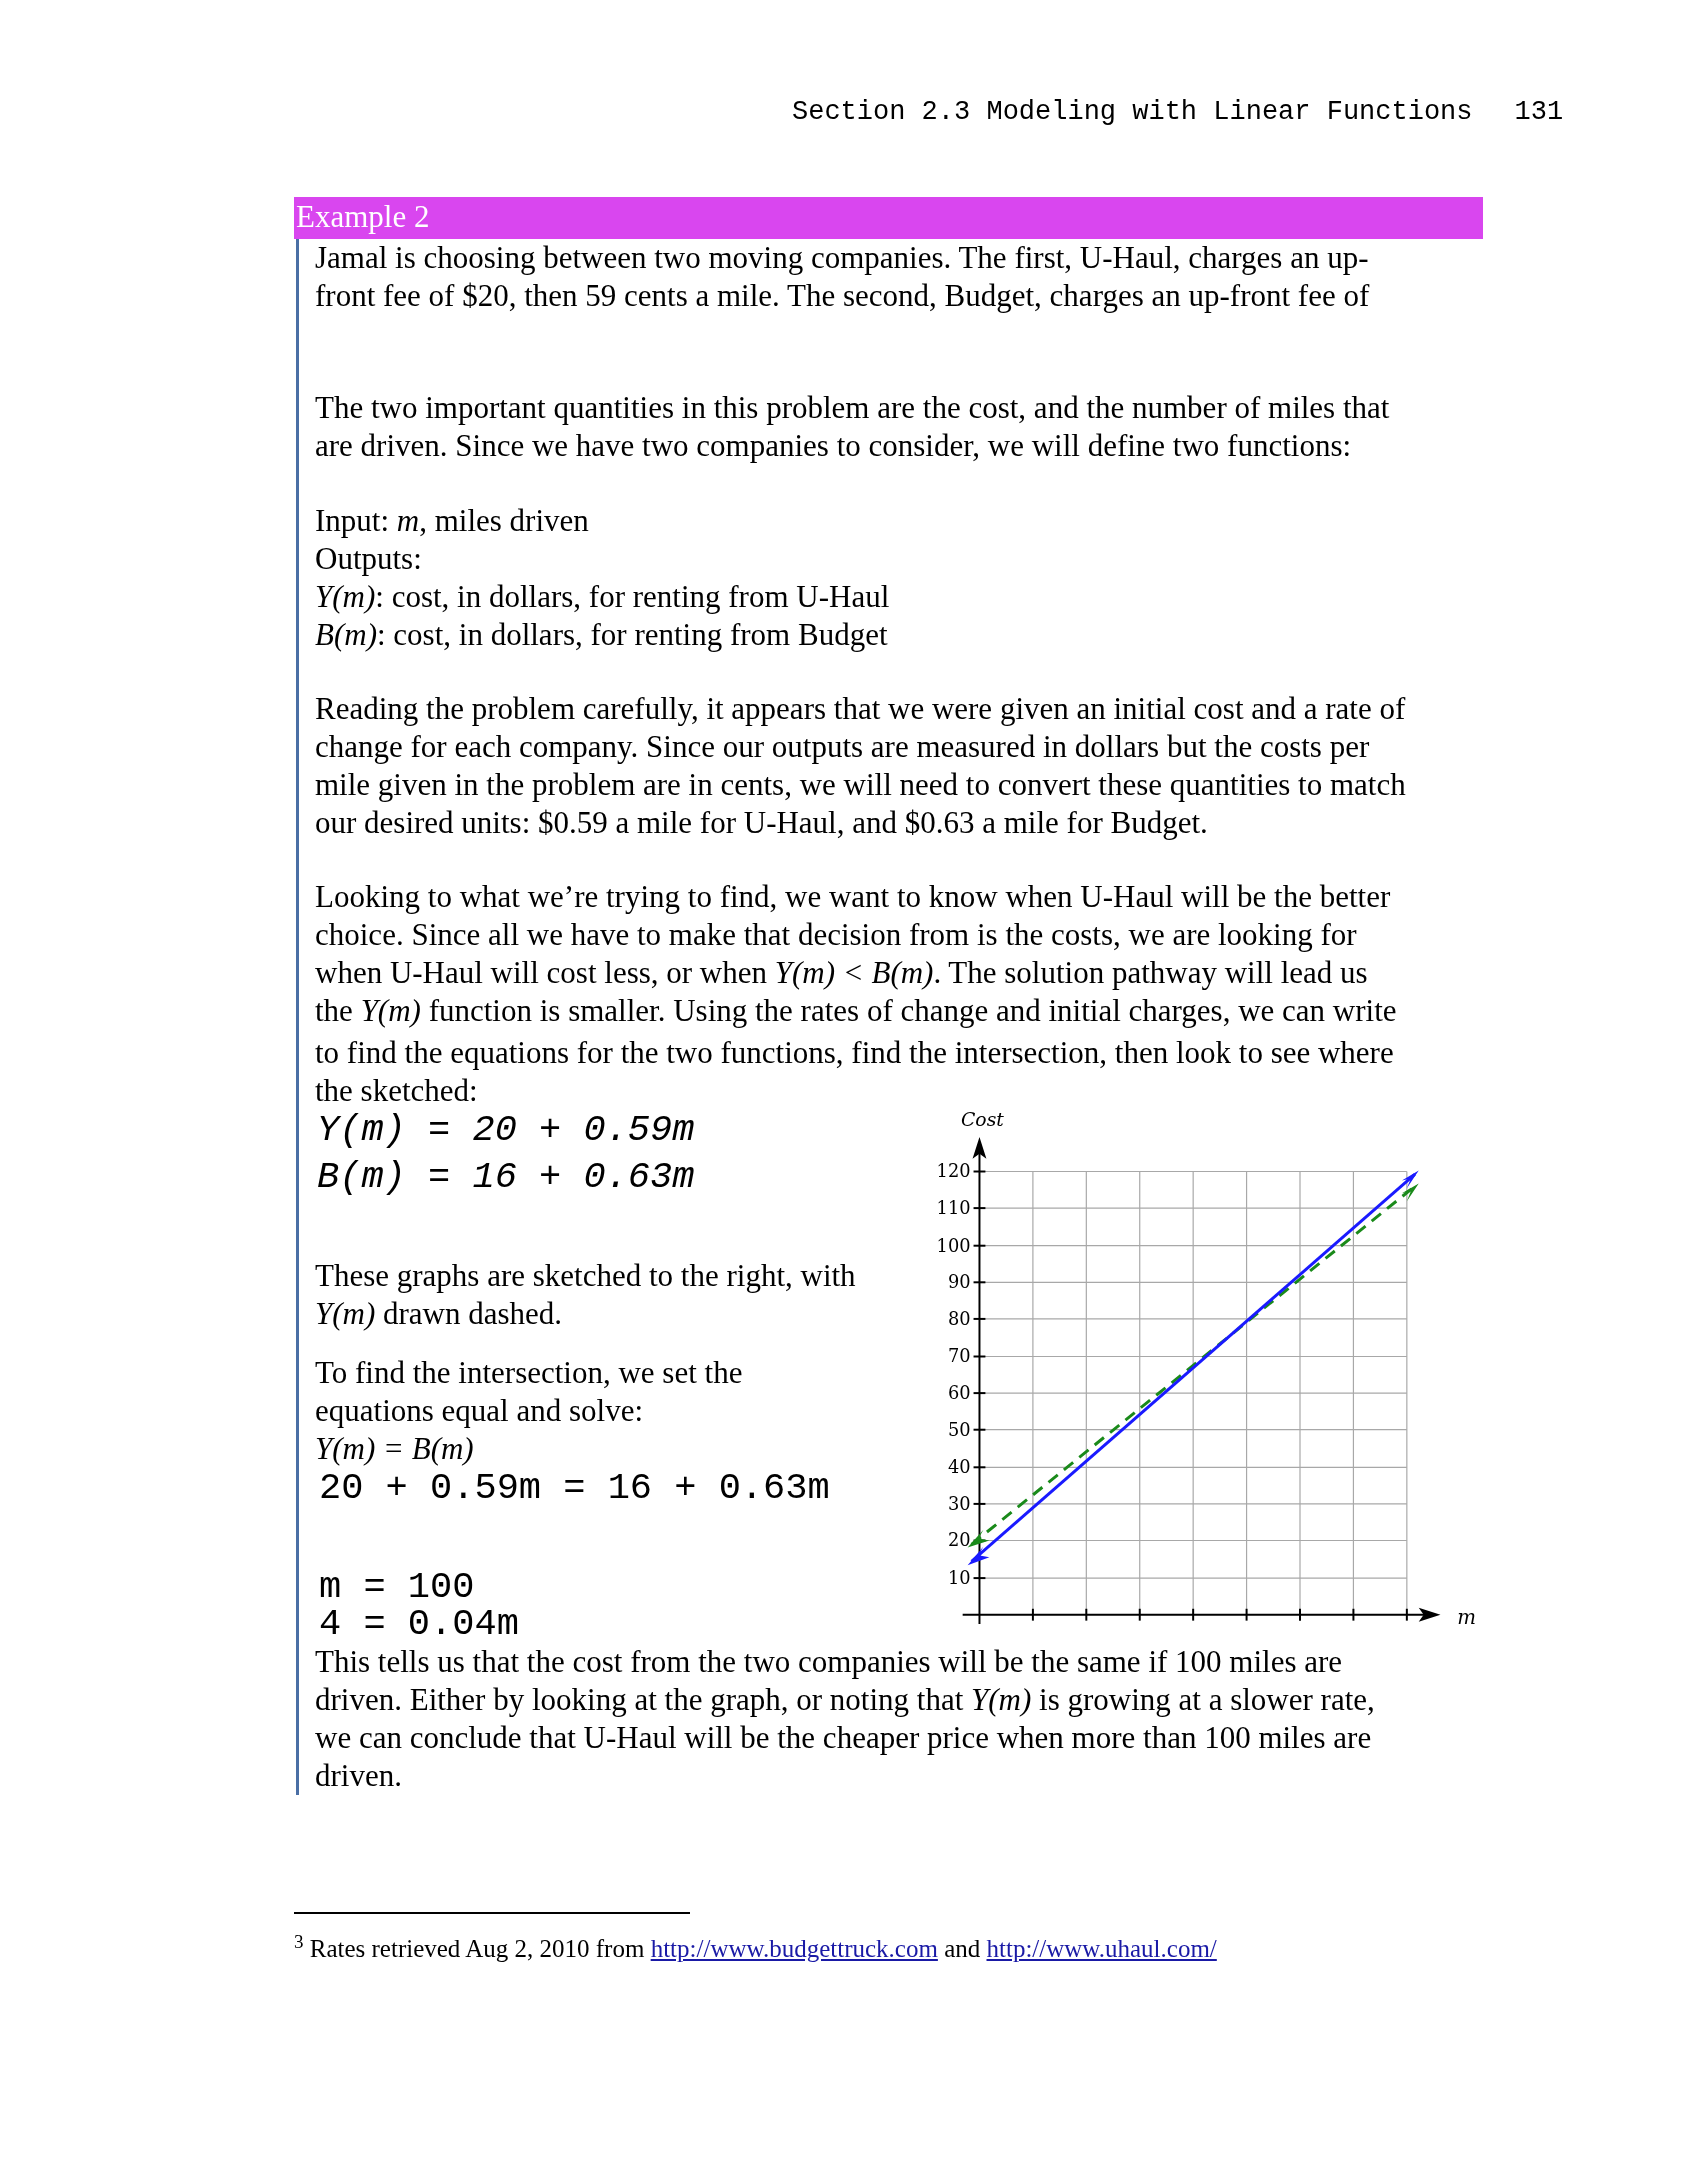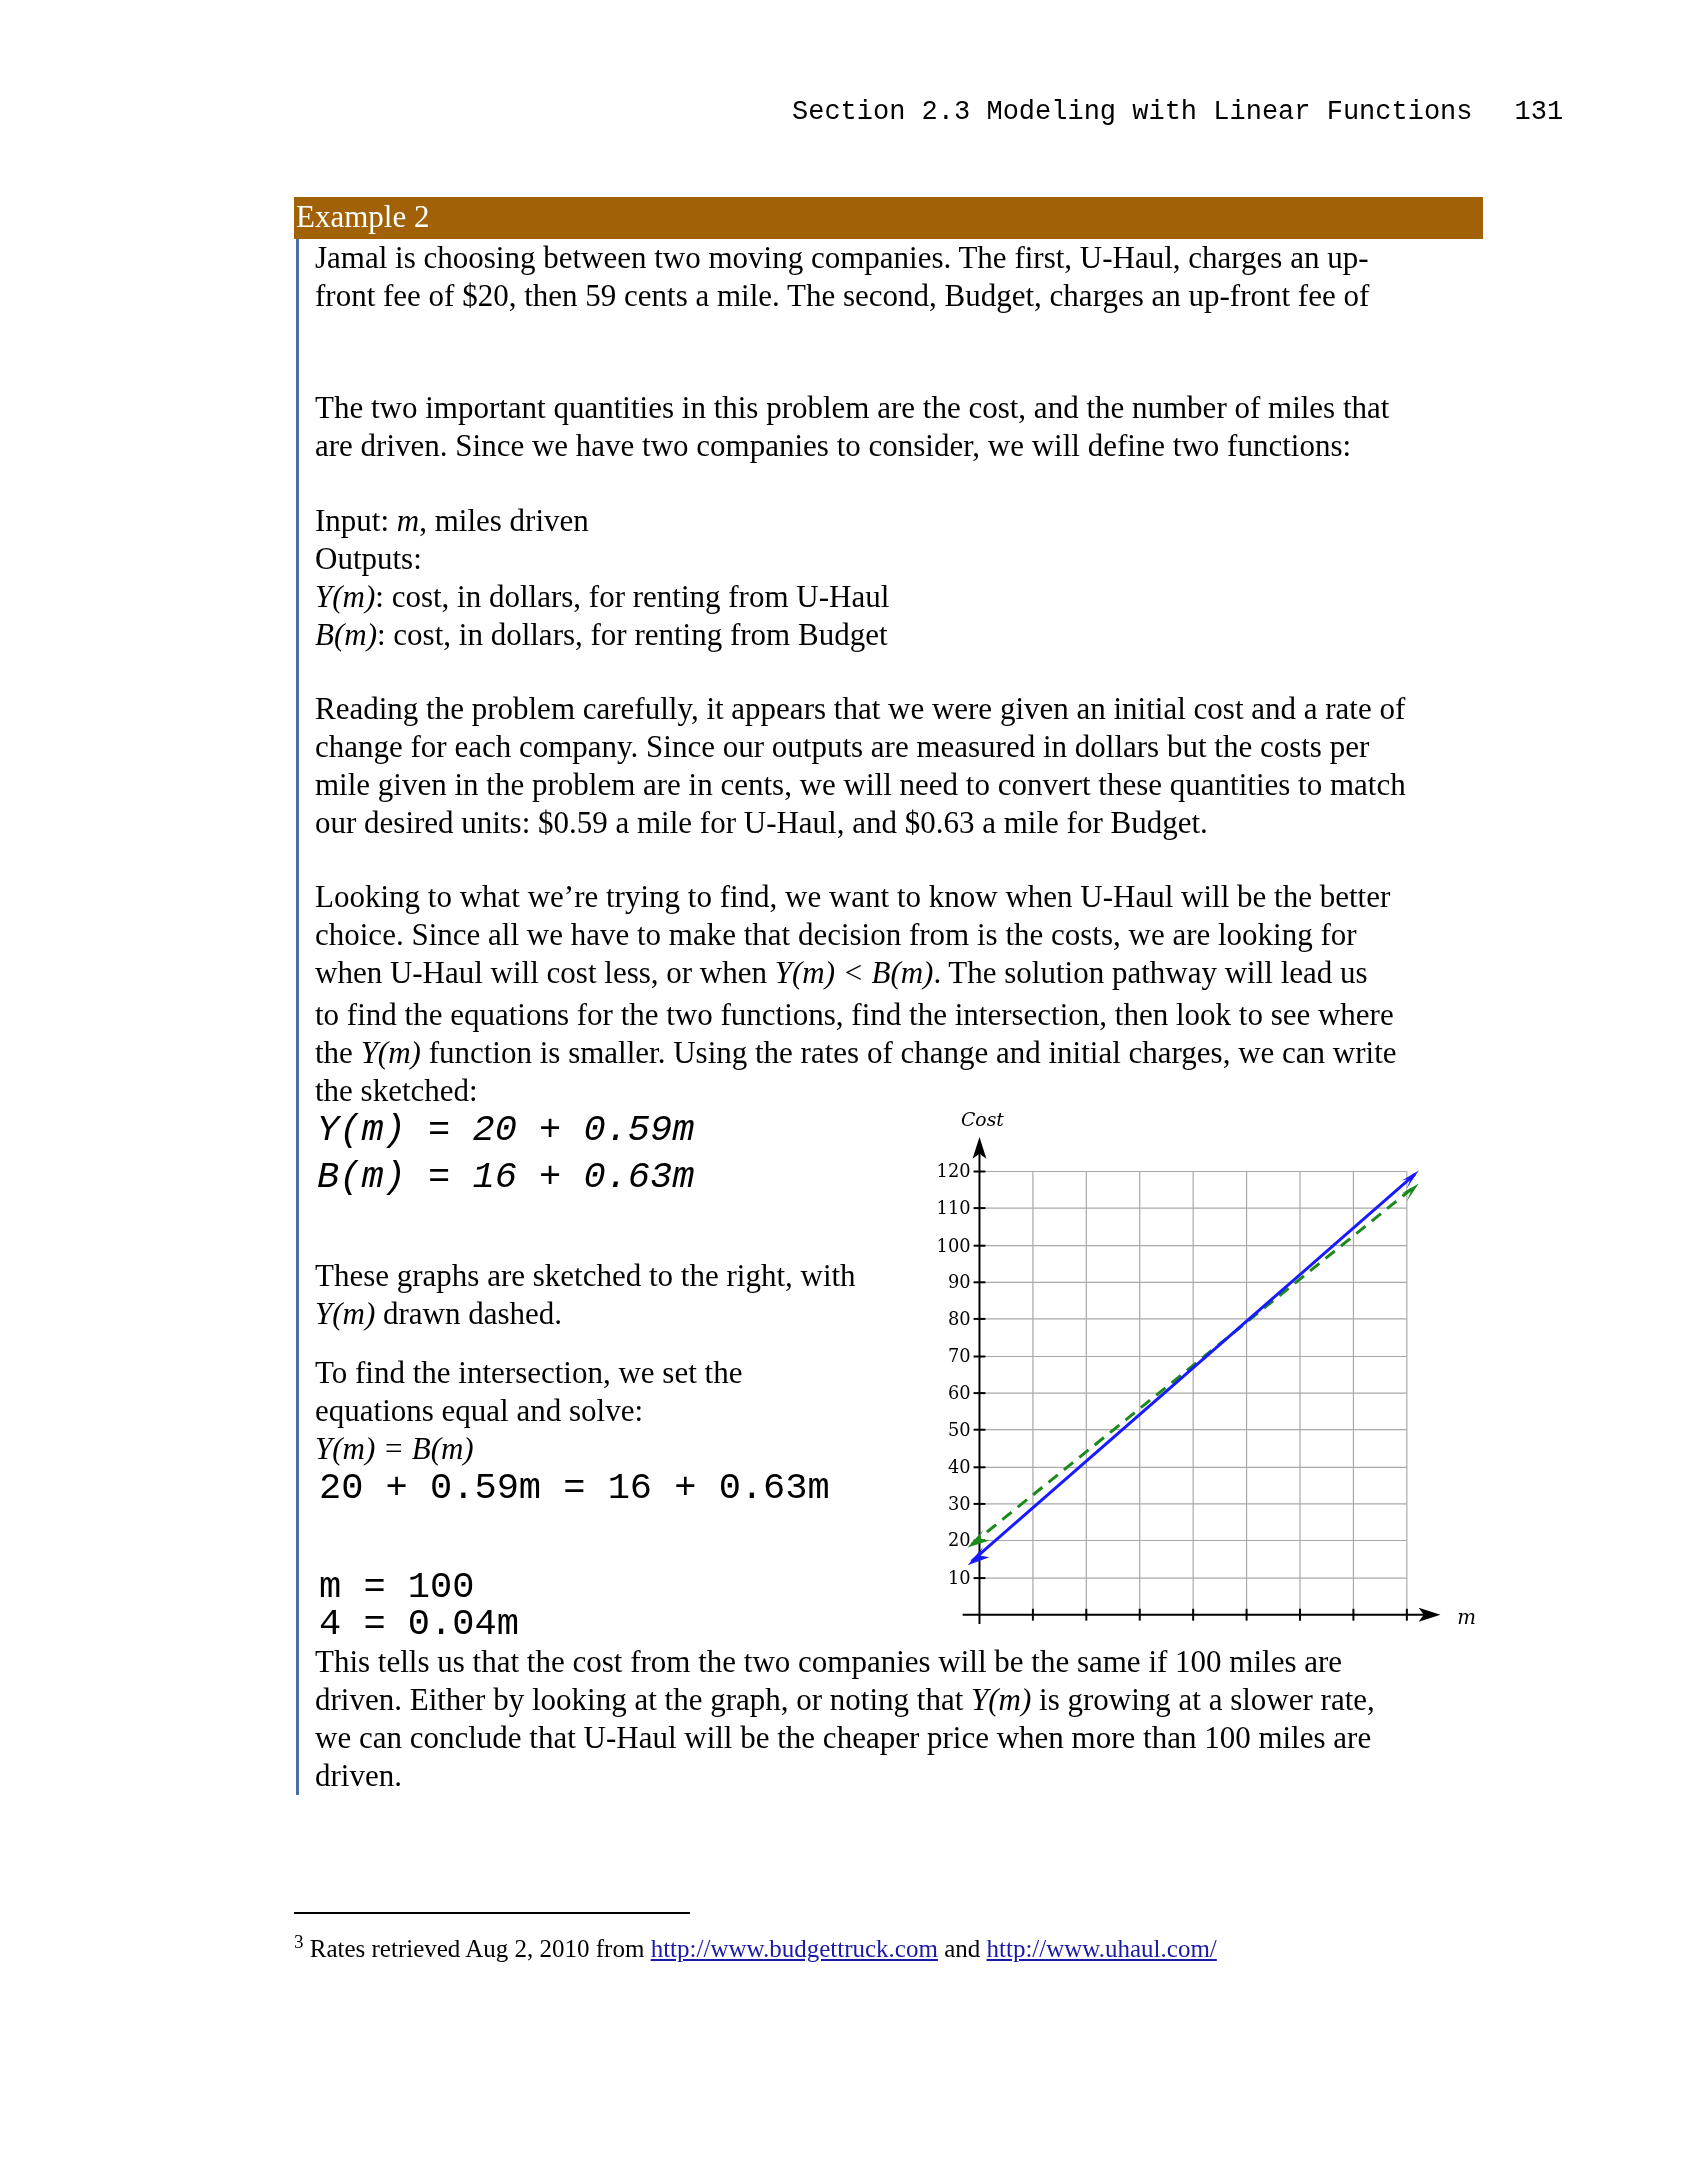--- a/index.html
+++ b/index.html
@@ -1,21 +1,21 @@
 <!DOCTYPE html>
 <html><head>
 <meta charset="utf-8">
 <style>
   html, body { margin: 0; padding: 0; background: #ffffff; }
   body { width: 1683px; height: 2178px; position: relative; overflow: hidden;
          font-family: "Liberation Serif", "DejaVu Serif", serif; color: #000; }
   .abs { position: absolute; }
   .running-head { top: 97px; left: 792px; font-size: 27px; white-space: nowrap; font-family: Liberation Mono, monospace; }
   .running-head .num { margin-left: 42px; }
-  .ex-bar { left: 294px; top: 197px; width: 1189px; height: 42px; background: #a16207; }
+  .ex-bar { left: 294px; top: 197px; width: 1189px; height: 42px; background: #d946ef; }
   .ex-bar span { color: #fff; font-size: 31px; position: absolute; left: 2px; top: 2px; }
   .ex-border { left: 296px; top: 239px; width: 3px; height: 1556px; background: #4a6fa5; }
   .p { left: 315px; font-size: 31px; line-height: 38px; width: 1178px; }
   .p.narrow { width: 594px; }
   .line { display: block; white-space: nowrap; }
   i, .it { font-style: italic; }
   sup { font-size: 19px; line-height: 0; vertical-align: super; }
   .eq { font-size: 37px; white-space: nowrap; font-family: Liberation Mono, monospace; }
   .fn-rule { left: 294px; top: 1912px; width: 396px; height: 2px; background: #000; }
   .footnote { left: 294px; top: 1935px; font-size: 25px; white-space: nowrap; }
@@ -55,22 +55,22 @@
   <span class="line">Reading the problem carefully, it appears that we were given an initial cost and a rate of</span>
   <span class="line">change for each company.  Since our outputs are measured in dollars but the costs per</span>
   <span class="line">mile given in the problem are in cents, we will need to convert these quantities to match</span>
   <span class="line">our desired units:  $0.59 a mile for U-Haul, and $0.63 a mile for Budget.</span>
 </div>
 
 <div class="abs p" style="top:878px;">
   <span class="line">Looking to what we’re trying to find, we want to know when U-Haul will be the better</span>
   <span class="line">choice.  Since all we have to make that decision from is the costs, we are looking for</span>
   <span class="line"><span>when U-Haul will cost less, or when </span><i>Y(m) &lt; B(m)</i><span>.  The solution pathway will lead us</span></span>
+  <span class="line"><span>the </span><i>Y(m)</i><span> function is smaller.  Using the rates of change and initial charges, we can write</span></span>
   <span class="line" style="margin-top:4px;">to find the equations for the two functions, find the intersection, then look to see where</span>
-  <span class="line"><span>the </span><i>Y(m)</i><span> function is smaller.  Using the rates of change and initial charges, we can write</span></span>
   <span class="line">the sketched:</span>
 </div>
 
 <div class="abs eq it" style="left:317px; top:1109px;">Y(m) = 20 + 0.59m</div>
 <div class="abs eq it" style="left:317px; top:1156px;">B(m) = 16 + 0.63m</div>
 
 <div class="abs p narrow" style="top:1241px;margin-top:16px;">
   <span class="line">These graphs are sketched to the right, with</span>
   <span class="line"><i>Y(m)</i><span> drawn dashed.</span></span>
 </div>

